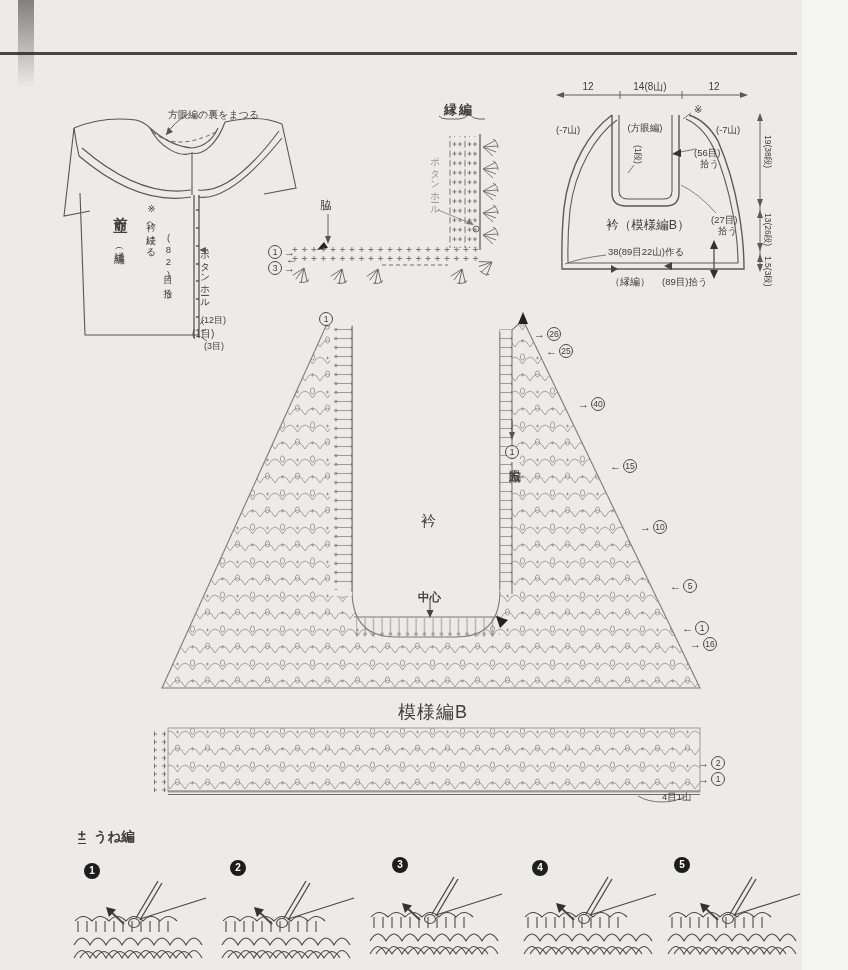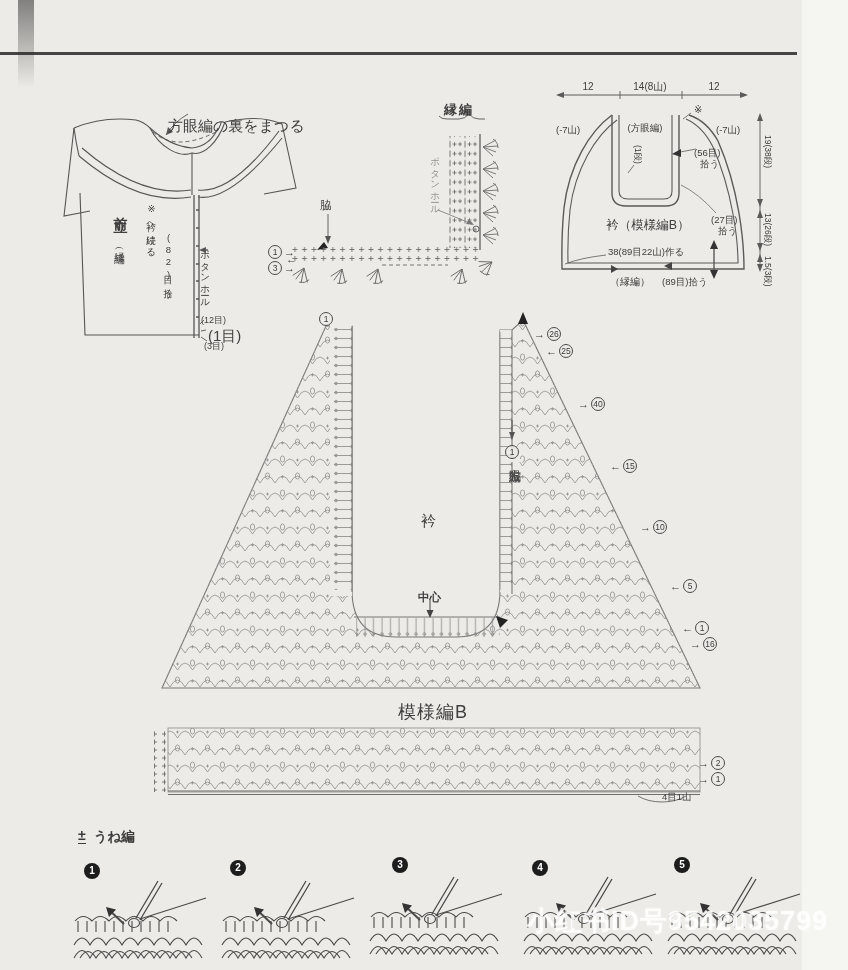--- a/index.html
+++ b/index.html
@@ -74,28 +74,28 @@
       <path d="M136,97 L136,240 M141,97 L141,240" stroke-width="1.3"></path>
       <path d="M22,95 L27,237 L141,237"></path>
       <path d="M138,112 l3,0 M138,130 l3,0 M138,148 l3,0 M138,166 l3,0 M138,183 l3,0 M138,201 l3,0 M138,219 l3,0" stroke-width="1.6"></path>
       <path d="M130,16 Q116,24 108,37" stroke-width="0.9"></path>
       <polygon points="108,37 110,29 115,34" fill="#565656" stroke="none"></polygon>
       <path d="M150,152 L143,152" stroke-width="1.4"></path>
       <polygon points="141,152 148,149 148,155" fill="#565656" stroke="none"></polygon>
       <path d="M146,222 L142,226 M148,232 L143,233 M149,243 L143,239" stroke-width="0.9"></path>
     </g>
   </svg>
-  <div class="lbl" style="left:168px;top:108px;font-size:15px;margin-top:9px;">方眼編の裏をまつる</div>
+  <div class="lbl" style="left:168px;top:108px;font-size:10px;">方眼編の裏をまつる</div>
   <div class="lbl vtext" style="left:112px;top:206px;font-size:14px;font-weight:bold;">前立</div>
   <div class="lbl vtext" style="left:113px;top:243px;font-size:10.5px;">（縁編）</div>
   <div class="lbl vtext" style="left:144px;top:203px;font-size:9.5px;">※衿へ続ける</div>
   <div class="lbl vtext" style="left:161px;top:232px;font-size:9.5px;">(82目)拾う</div>
   <div class="lbl vtext" style="left:198px;top:243px;font-size:9.5px;">ボタンホール</div>
   <div class="lbl" style="left:201px;top:314px;font-size:9px;">(12目)</div>
-  <div class="lbl" style="left:208px;top:327px;font-size:15px;">(1目)</div>
+  <div class="lbl" style="left:192px;top:327px;font-size:10px;">(1目)</div>
   <div class="lbl" style="left:204px;top:340px;font-size:9px;">(3目)</div>
 
   <svg style="left:262px;top:92px" width="245" height="215" viewBox="0 0 245 215">
     <defs>
       <pattern id="pgrid" width="15" height="9.5" patternUnits="userSpaceOnUse">
         <path d="M1,4.7 l4,0 M3,2.7 l0,4 M8,1.5 l0,6.5 M10.5,4.7 l4,0 M12.5,2.7 l0,4" stroke="#6c6c6c" stroke-width="0.9" fill="none"></path>
       </pattern>
       <pattern id="prow" width="9.5" height="9" patternUnits="userSpaceOnUse">
         <path d="M2,4.5 l5,0 M4.5,2 l0,5" stroke="#6c6c6c" stroke-width="0.9" fill="none"></path>
       </pattern>
@@ -309,14 +309,13 @@
   <svg style="left:366px;top:874px" width="150" height="92" viewBox="0 0 150 92">
       <use href="#stepart"></use>
     </svg>
   <svg style="left:520px;top:874px" width="150" height="92" viewBox="0 0 150 92">
       <use href="#stepart"></use>
     </svg>
   <svg style="left:664px;top:874px" width="150" height="92" viewBox="0 0 150 92">
       <use href="#stepart"></use>
     </svg>
 
-  <div class="wm-big">小红书ID号9542035799</div>
 </div>
 
 </body></html>

